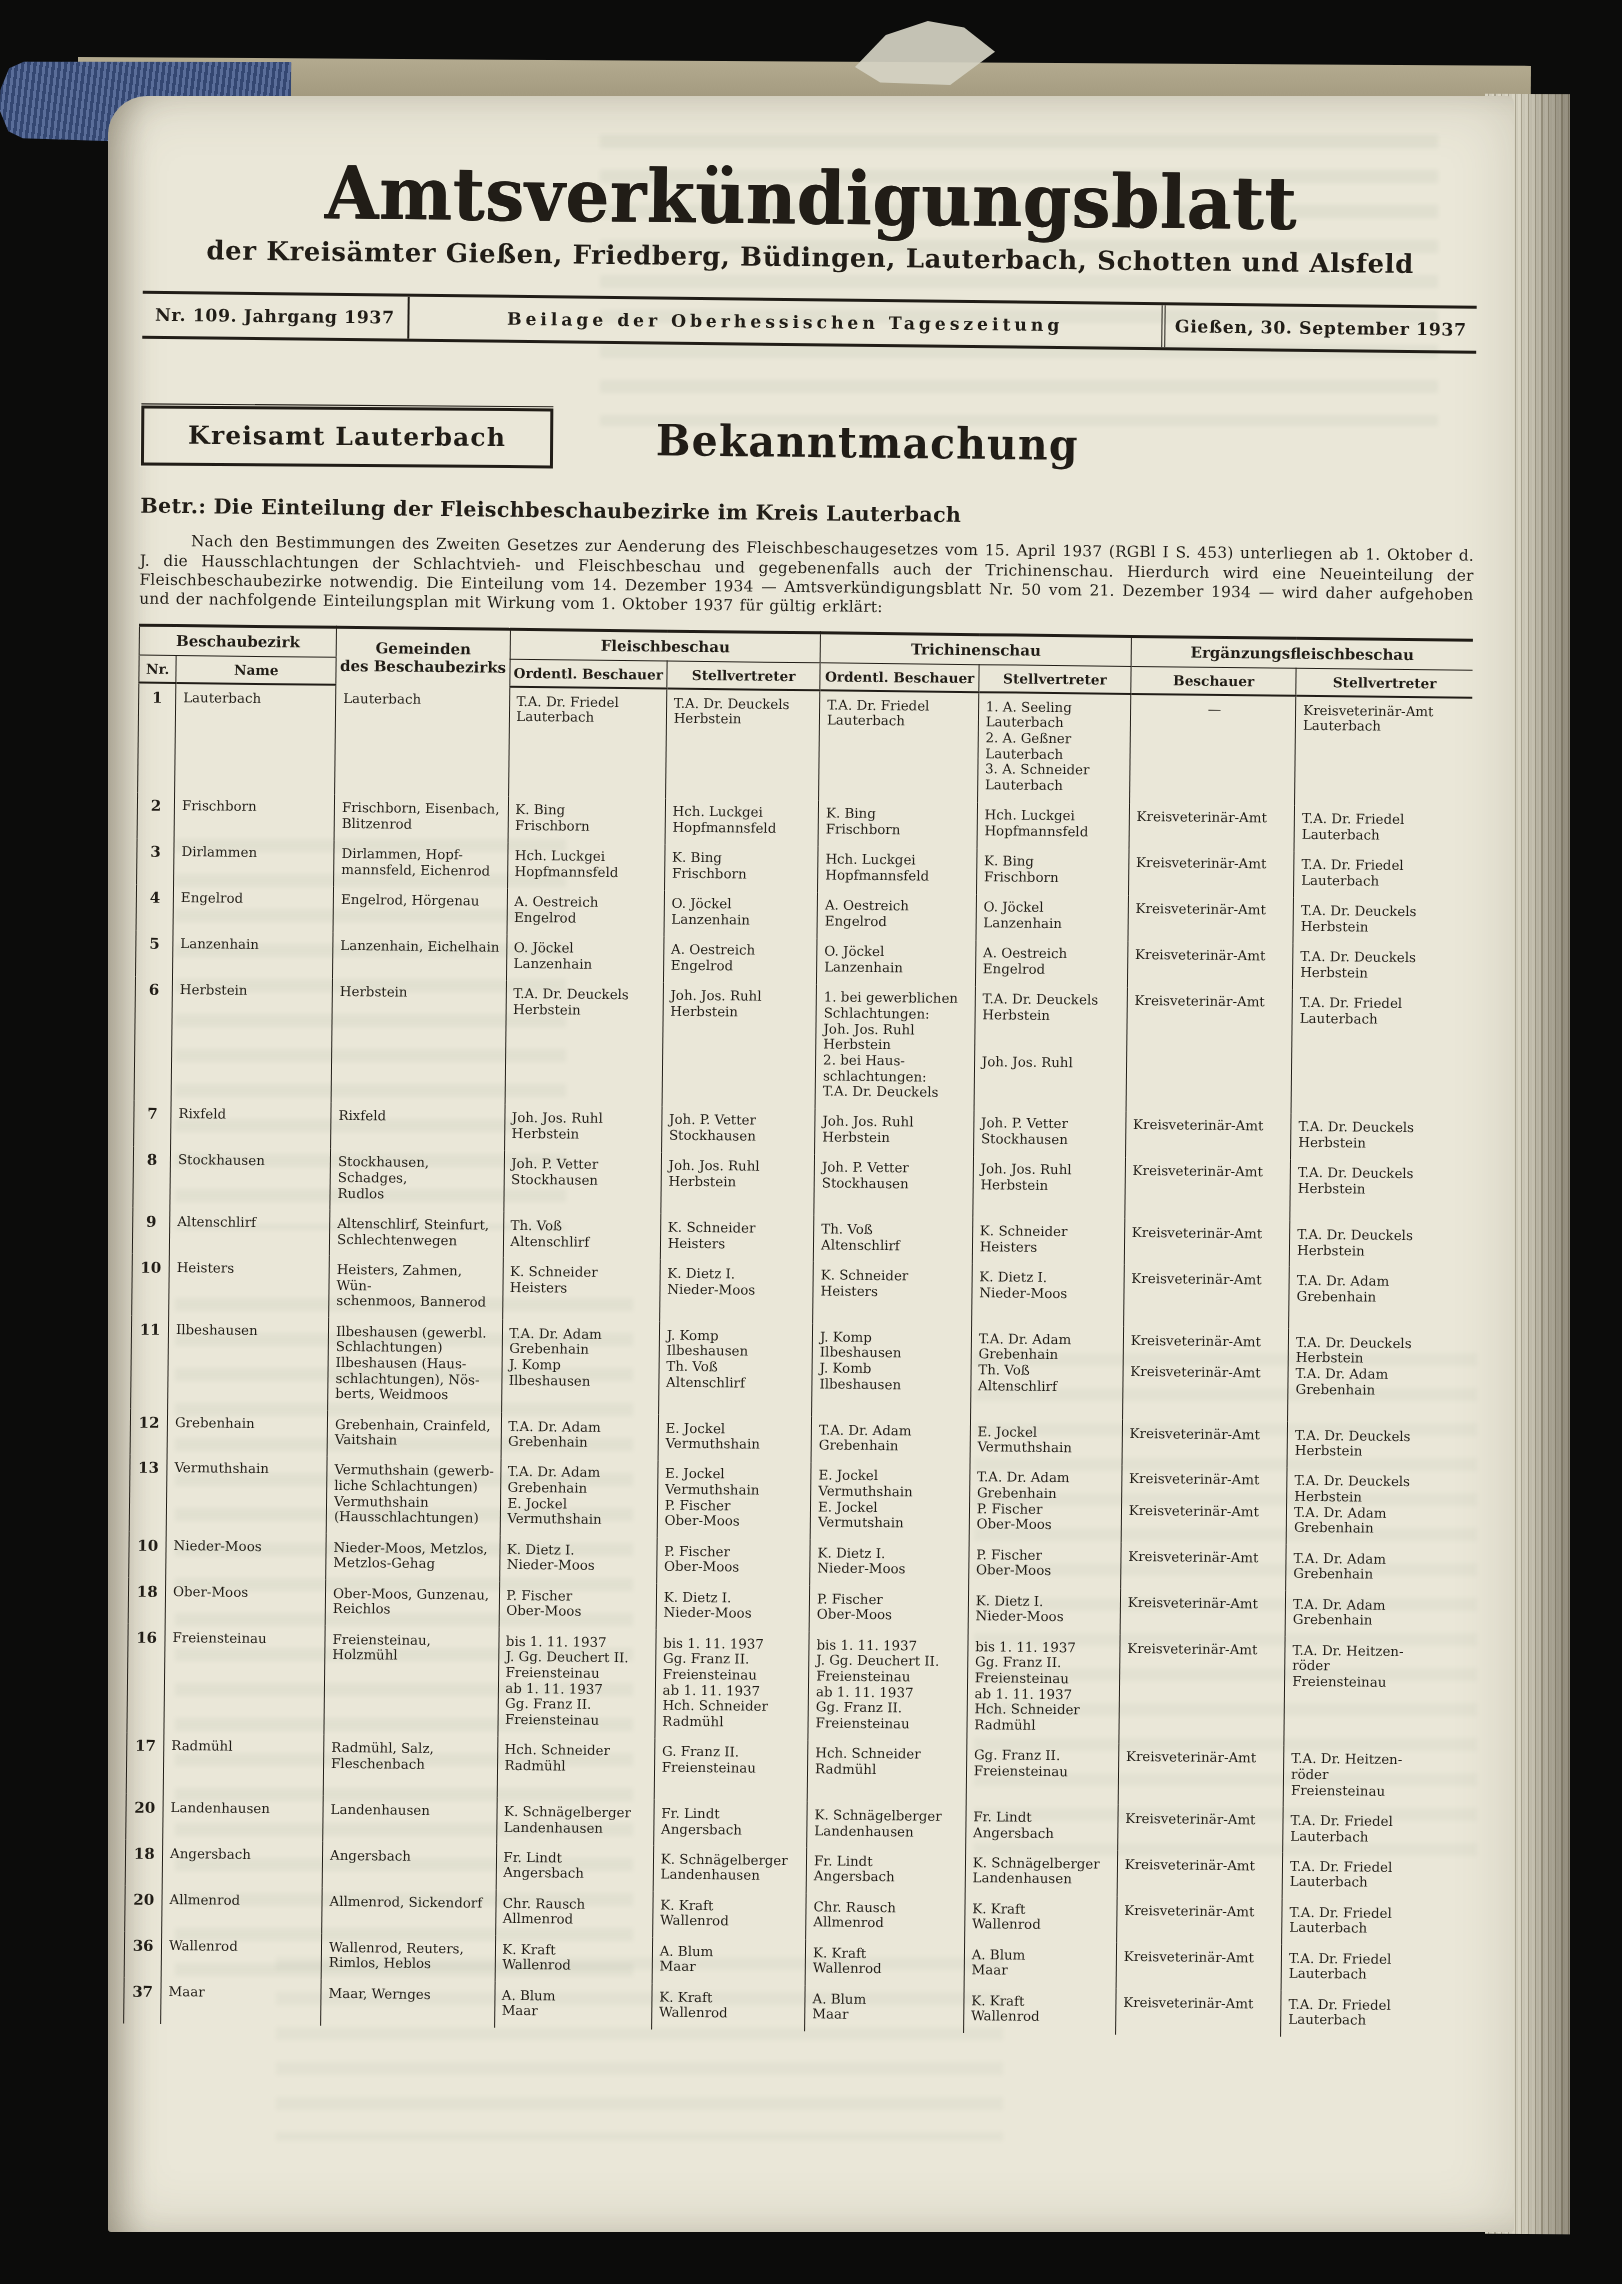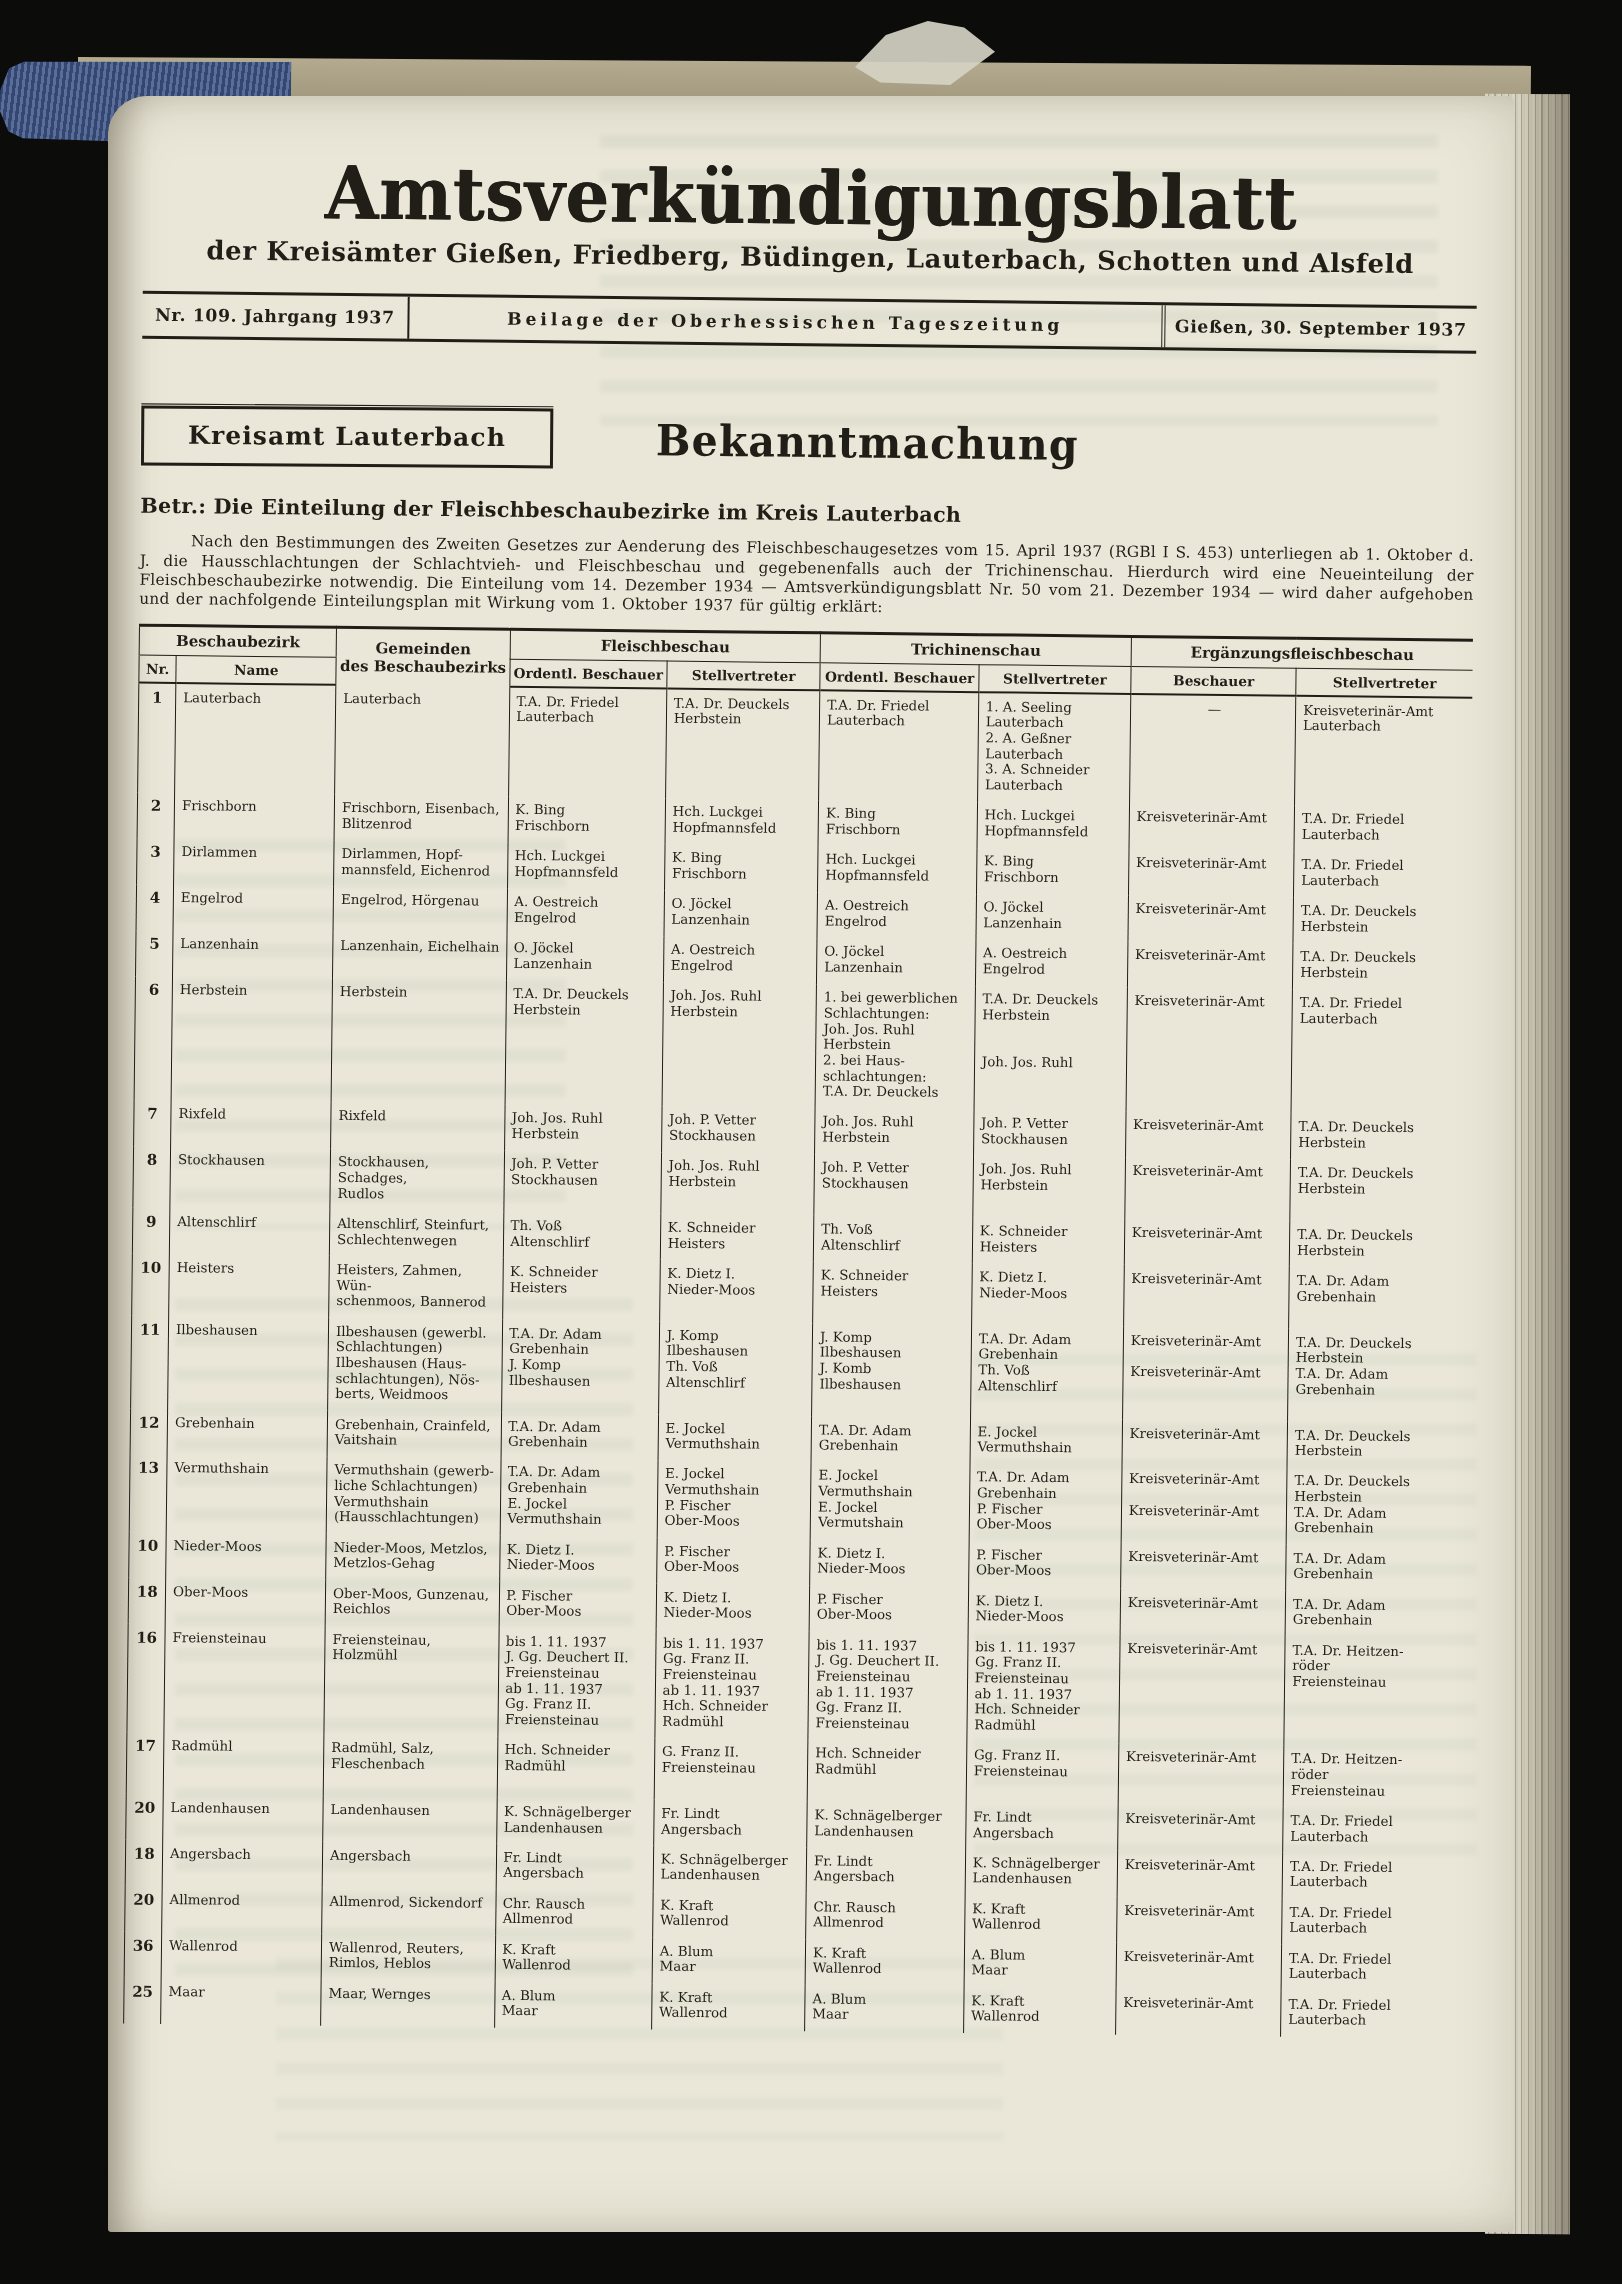--- a/index.html
+++ b/index.html
@@ -588,21 +588,21 @@
 Maar</td>
             <td class="c-tr_ord">K. Kraft
 Wallenrod</td>
             <td class="c-tr_st">A. Blum
 Maar</td>
             <td class="c-erg_b">Kreisveterinär-Amt</td>
             <td class="c-erg_st">T.A. Dr. Friedel
 Lauterbach</td>
           </tr>
           <tr>
-            <td class="c-nr">25</td>
+            <td class="c-nr">37</td>
             <td class="c-name">Maar</td>
             <td class="c-gemeinden">Maar, Wernges</td>
             <td class="c-fl_ord">A. Blum
 Maar</td>
             <td class="c-fl_st">K. Kraft
 Wallenrod</td>
             <td class="c-tr_ord">A. Blum
 Maar</td>
             <td class="c-tr_st">K. Kraft
 Wallenrod</td>

